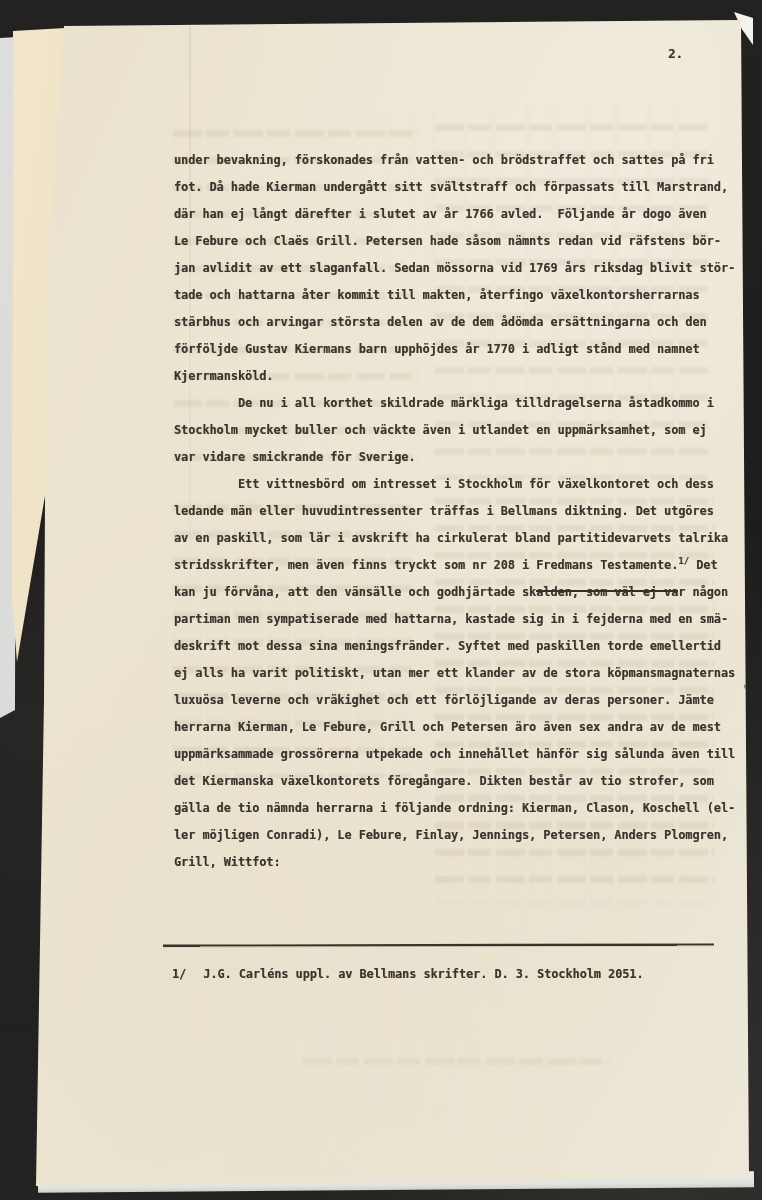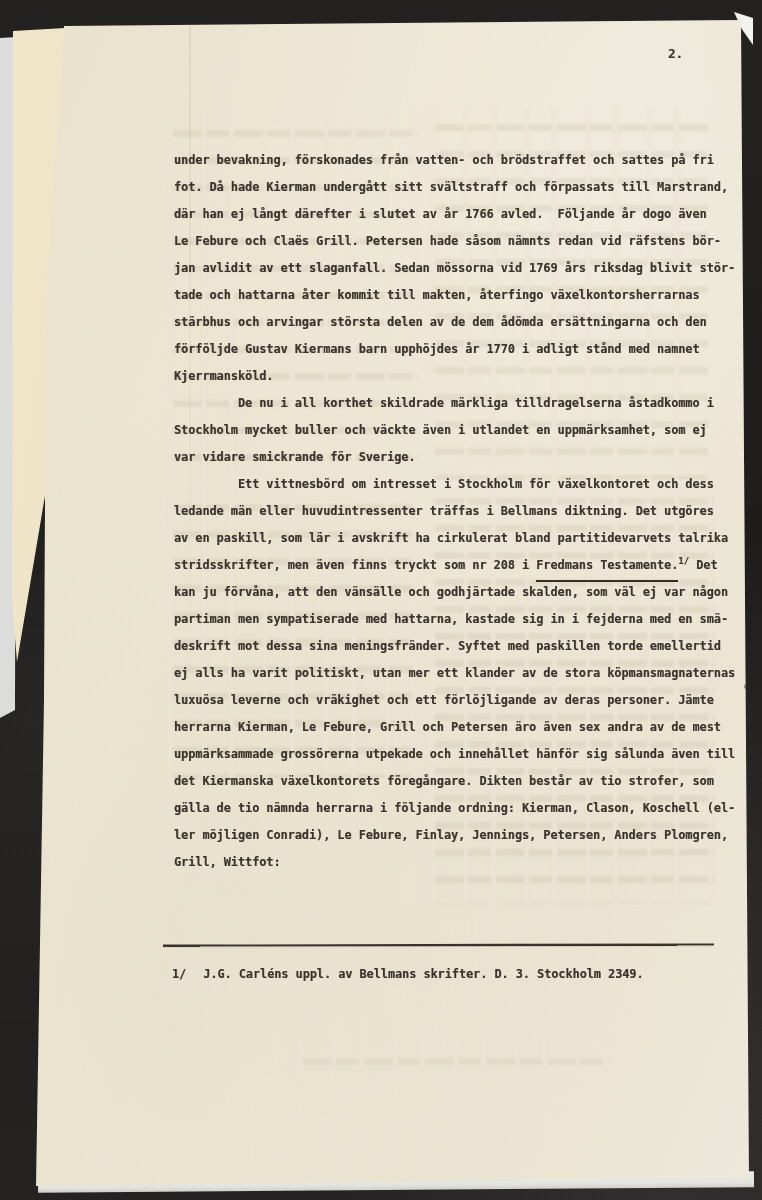--- a/index.html
+++ b/index.html
@@ -82,21 +82,21 @@
   }
   .page-number{
     position:absolute; left:668px; top:46px;
     font-size:12.5px;
   }
   .body{
     position:absolute; left:174px; top:147px; width:575px;
     white-space:pre;
   }
   .tline{height:27px; line-height:27px;}
-  .u{border-bottom:2px solid #342e25; padding-bottom:8px;}
+  .u{border-bottom:2px solid #342e25; padding-bottom:18px;}
   .sup{font-size:9px; position:relative; top:-5px;}
 
   .footnote-rule{
     position:absolute; left:163px; top:944px; width:551px; height:3px;
     background:linear-gradient(180deg,#39332b 0,#39332b 2px, rgba(57,51,43,.45) 2px, rgba(57,51,43,.12) 3px);
     transform:rotate(-0.12deg);
   }
   .footnote{
     position:absolute; left:172px; top:961px;
     white-space:pre; line-height:27px;
@@ -127,17 +127,17 @@
     <div class="ghost g3"></div>
     <div class="ghost g4"></div>
     <div class="ghost g5"></div>
 
     <div class="page-number tw">2.</div>
 
     <div class="body tw" id="body-text"><div class="tline"><span>under bevakning, förskonades från vatten- och brödstraffet och sattes på fri</span></div><div class="tline"><span>fot. Då hade Kierman undergått sitt svältstraff och förpassats till Marstrand,</span></div><div class="tline"><span>där han ej långt därefter i slutet av år 1766 avled.  Följande år dogo även</span></div><div class="tline"><span>Le Febure och Claës Grill. Petersen hade såsom nämnts redan vid räfstens bör-</span></div><div class="tline"><span>jan avlidit av ett slaganfall. Sedan mössorna vid 1769 års riksdag blivit stör-</span></div><div class="tline"><span>tade och hattarna åter kommit till makten, återfingo växelkontorsherrarnas</span></div><div class="tline"><span>stärbhus och arvingar största delen av de dem ådömda ersättningarna och den</span></div><div class="tline"><span>förföljde Gustav Kiermans barn upphöjdes år 1770 i adligt stånd med namnet</span></div><div class="tline"><span>Kjerrmansköld.</span></div><div class="tline"><span>         De nu i all korthet skildrade märkliga tilldragelserna åstadkommo i</span></div><div class="tline"><span>Stockholm mycket buller och väckte även i utlandet en uppmärksamhet, som ej</span></div><div class="tline"><span>var vidare smickrande för Sverige.</span></div><div class="tline"><span>         Ett vittnesbörd om intresset i Stockholm för växelkontoret och dess</span></div><div class="tline"><span>ledande män eller huvudintressenter träffas i Bellmans diktning. Det utgöres</span></div><div class="tline"><span>av en paskill, som lär i avskrift ha cirkulerat bland partitidevarvets talrika</span></div><div class="tline"><span>stridsskrifter, men även finns tryckt som nr 208 i </span><span class="u">Fredmans Testamente.</span><span class="sup">1/</span><span> Det</span></div><div class="tline"><span>kan ju förvåna, att den vänsälle och godhjärtade skalden, som väl ej var någon</span></div><div class="tline"><span>partiman men sympatiserade med hattarna, kastade sig in i fejderna med en smä-</span></div><div class="tline"><span>deskrift mot dessa sina meningsfränder. Syftet med paskillen torde emellertid</span></div><div class="tline"><span>ej alls ha varit politiskt, utan mer ett klander av de stora köpmansmagnaternas</span></div><div class="tline"><span>luxuösa leverne och vräkighet och ett förlöjligande av deras personer. Jämte</span></div><div class="tline"><span>herrarna Kierman, Le Febure, Grill och Petersen äro även sex andra av de mest</span></div><div class="tline"><span>uppmärksammade grossörerna utpekade och innehållet hänför sig sålunda även till</span></div><div class="tline"><span>det Kiermanska växelkontorets föregångare. Dikten består av tio strofer, som</span></div><div class="tline"><span>gälla de tio nämnda herrarna i följande ordning: Kierman, Clason, Koschell (el-</span></div><div class="tline"><span>ler möjligen Conradi), Le Febure, Finlay, Jennings, Petersen, Anders Plomgren,</span></div><div class="tline"><span>Grill, Wittfot:</span></div></div>
 
     <div class="footnote-rule"></div>
 
-    <div class="footnote tw"><span class="fn-marker">1/</span><span class="fn-text">J.G. Carléns uppl. av Bellmans skrifter. D. 3. Stockholm 2349.</span></div>
+    <div class="footnote tw"><span class="fn-marker">1/</span><span class="fn-text">J.G. Carléns uppl. av Bellmans skrifter. D. 3. Stockholm 2051.</span></div>
 
     <div class="speck"></div>
   </div>
 </div>
 
 </body></html>

